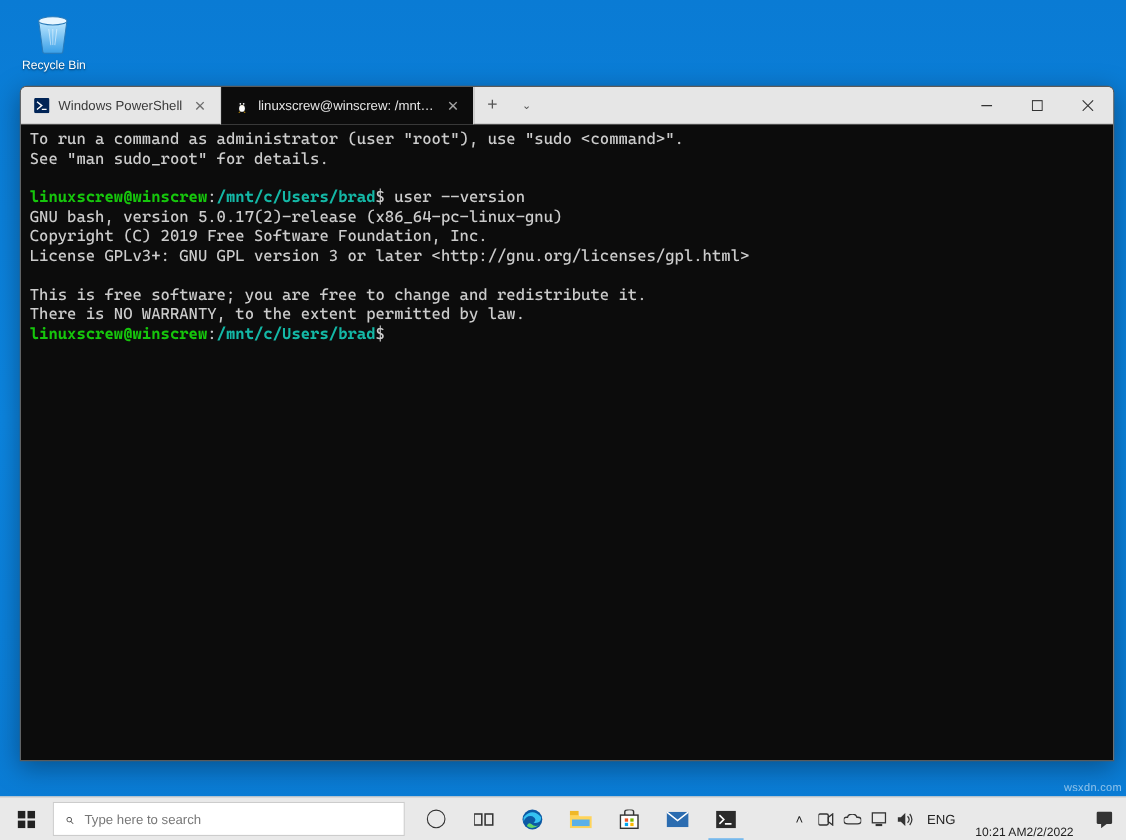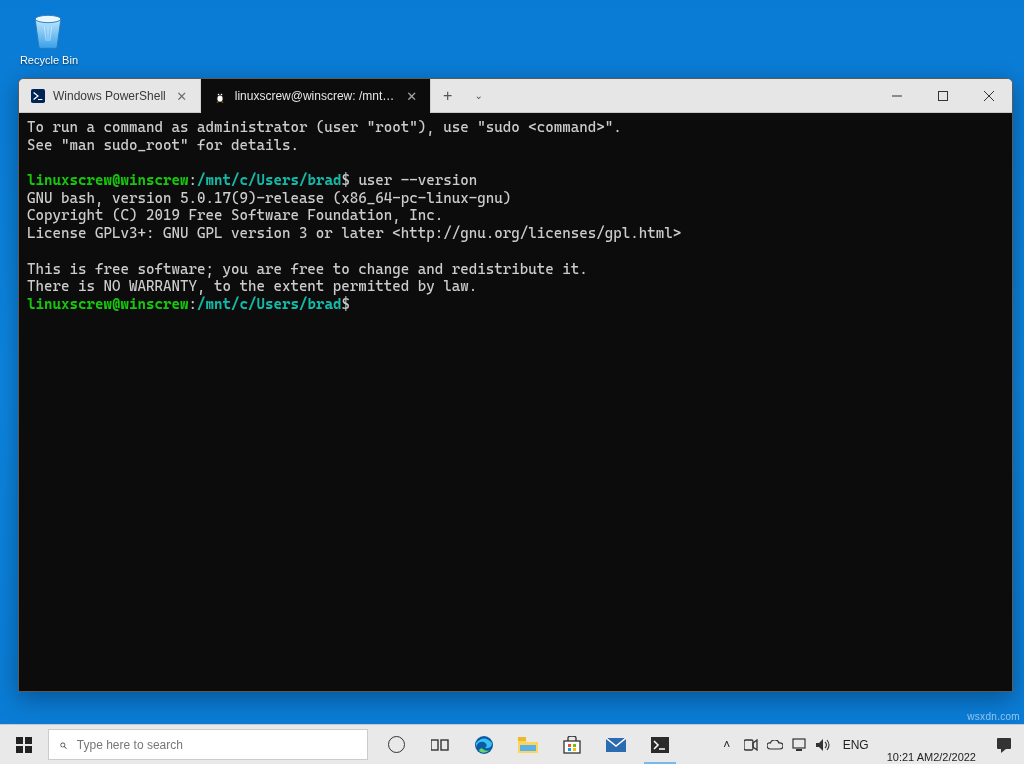--- a/index.html
+++ b/index.html
@@ -120,21 +120,21 @@
             <line x1="10" y1="0" x2="0" y2="10" stroke="currentColor" stroke-width="1"></line>
           </svg>
         </div>
     </div>
   </div>
 
   <div class="term"><span class="t-wht">To run a command as administrator (user "root"), use "sudo &lt;command&gt;".</span>
 <span class="t-wht">See "man sudo_root" for details.</span>
 
 <span class="t-grn">linuxscrew@winscrew</span><span class="t-wht">:</span><span class="t-blu">/mnt/c/Users/brad</span><span class="t-wht">$</span> <span class="t-wht">user --version</span>
-<span class="t-wht">GNU bash, version 5.0.17(9)-release (x86_64-pc-linux-gnu)</span>
+<span class="t-wht">GNU bash, version 5.0.17(2)-release (x86_64-pc-linux-gnu)</span>
 <span class="t-wht">Copyright (C) 2019 Free Software Foundation, Inc.</span>
 <span class="t-wht">License GPLv3+: GNU GPL version 3 or later &lt;http://gnu.org/licenses/gpl.html&gt;</span>
 
 <span class="t-wht">This is free software; you are free to change and redistribute it.</span>
 <span class="t-wht">There is NO WARRANTY, to the extent permitted by law.</span>
 <span class="t-grn">linuxscrew@winscrew</span><span class="t-wht">:</span><span class="t-blu">/mnt/c/Users/brad</span><span class="t-wht">$</span> </div>
 </div>
 
 <div class="watermark">wsxdn.com</div>
 

